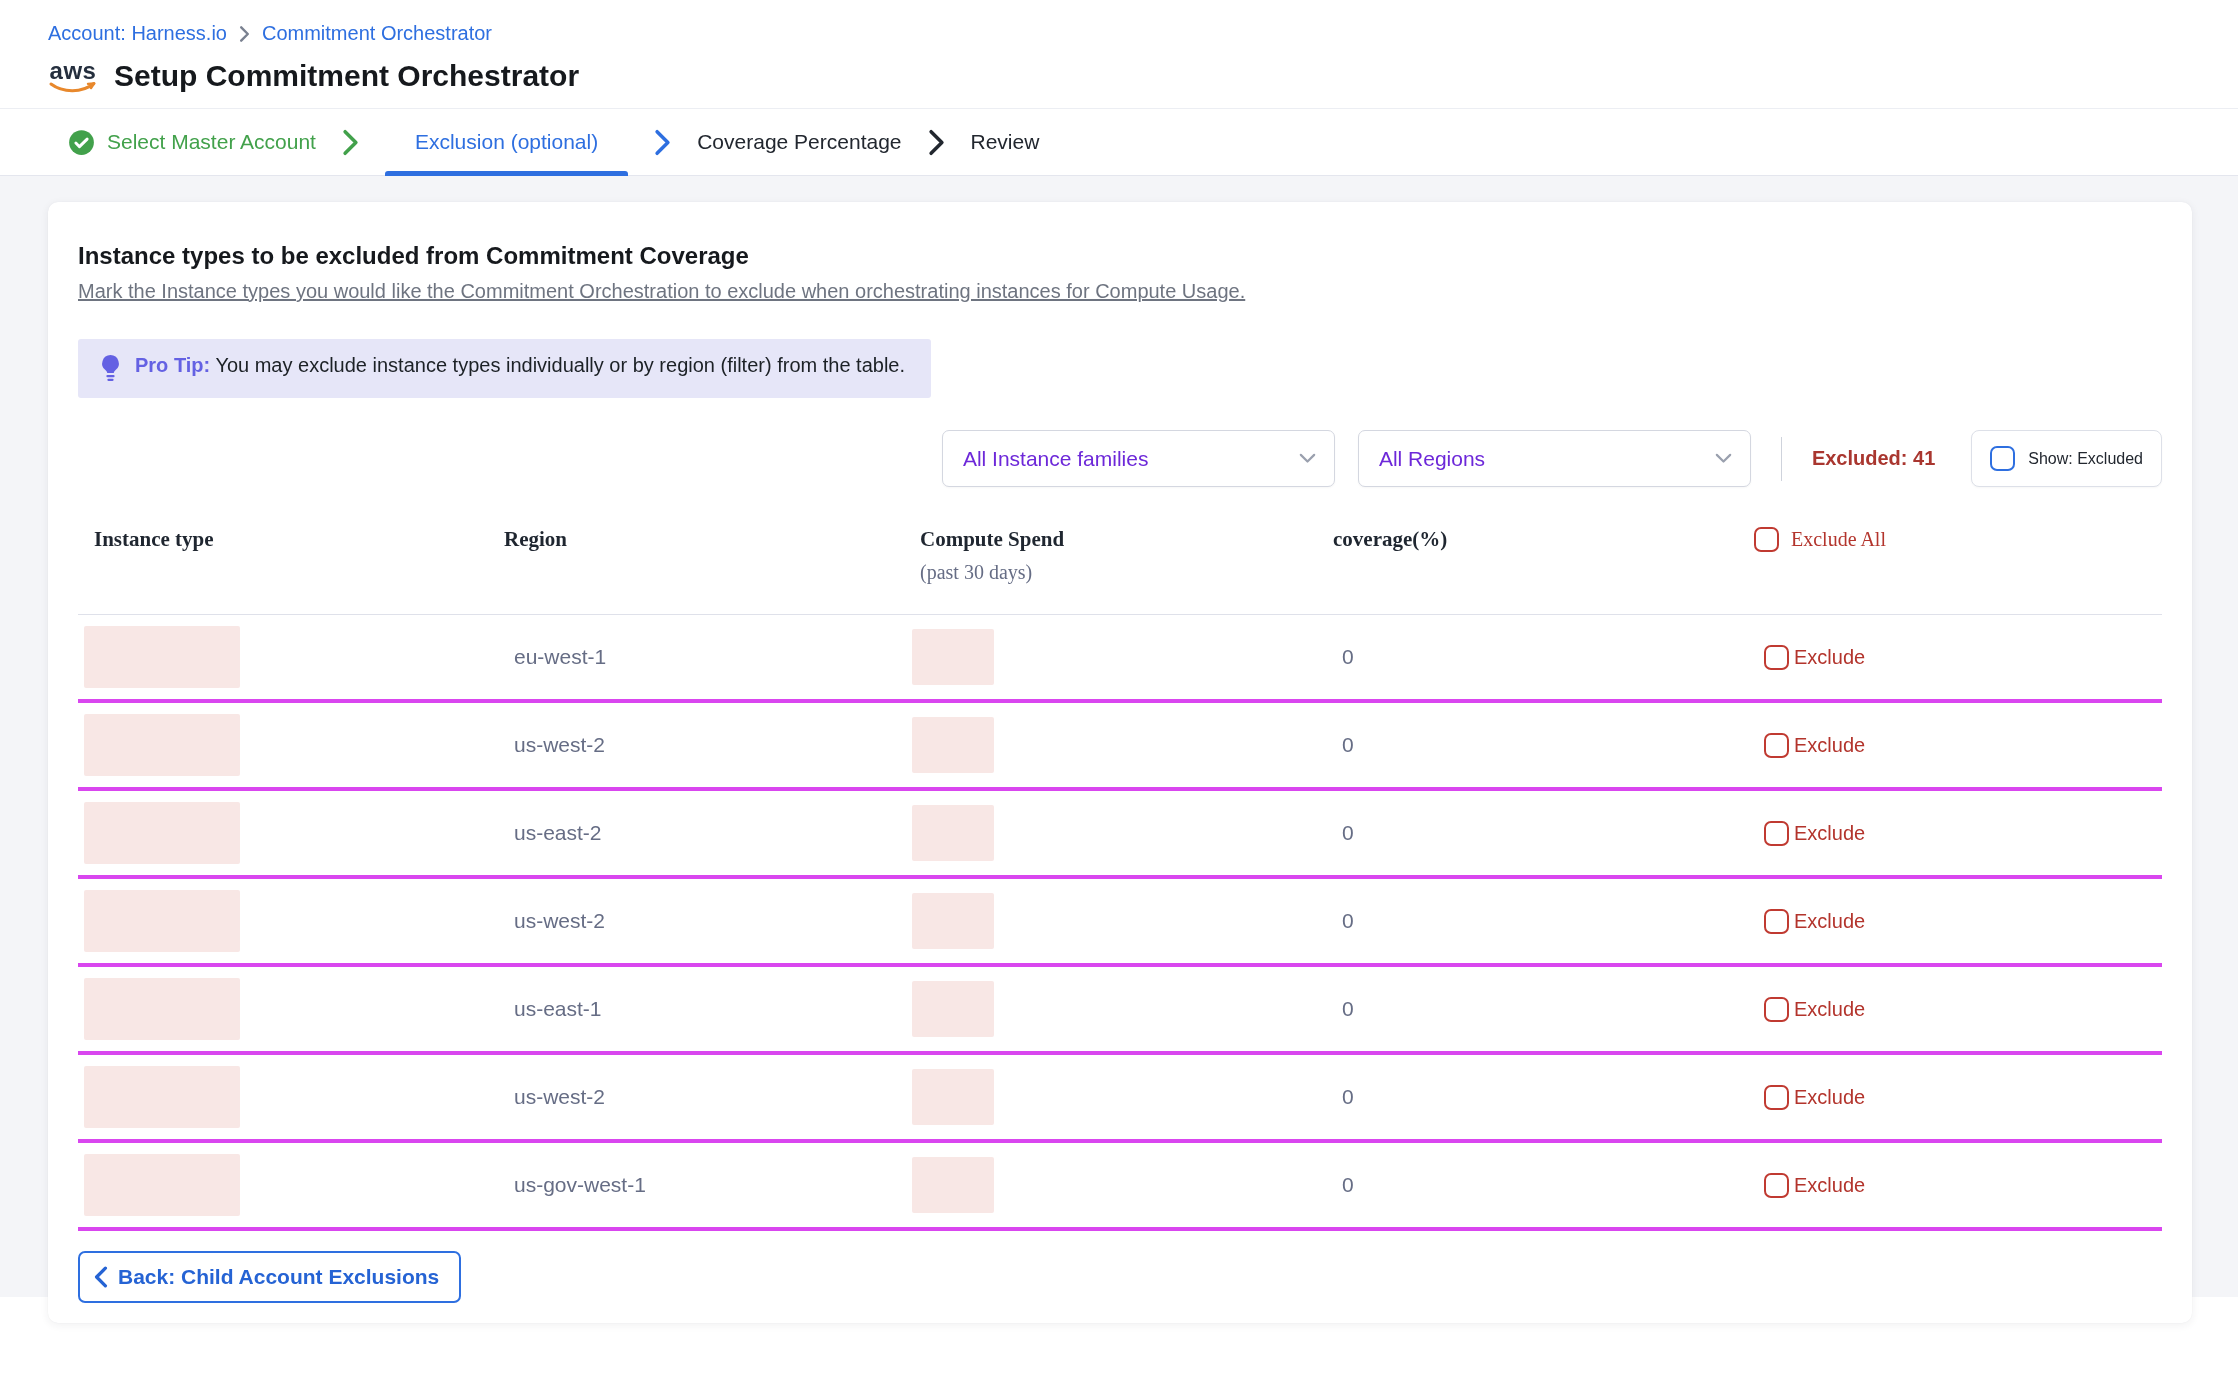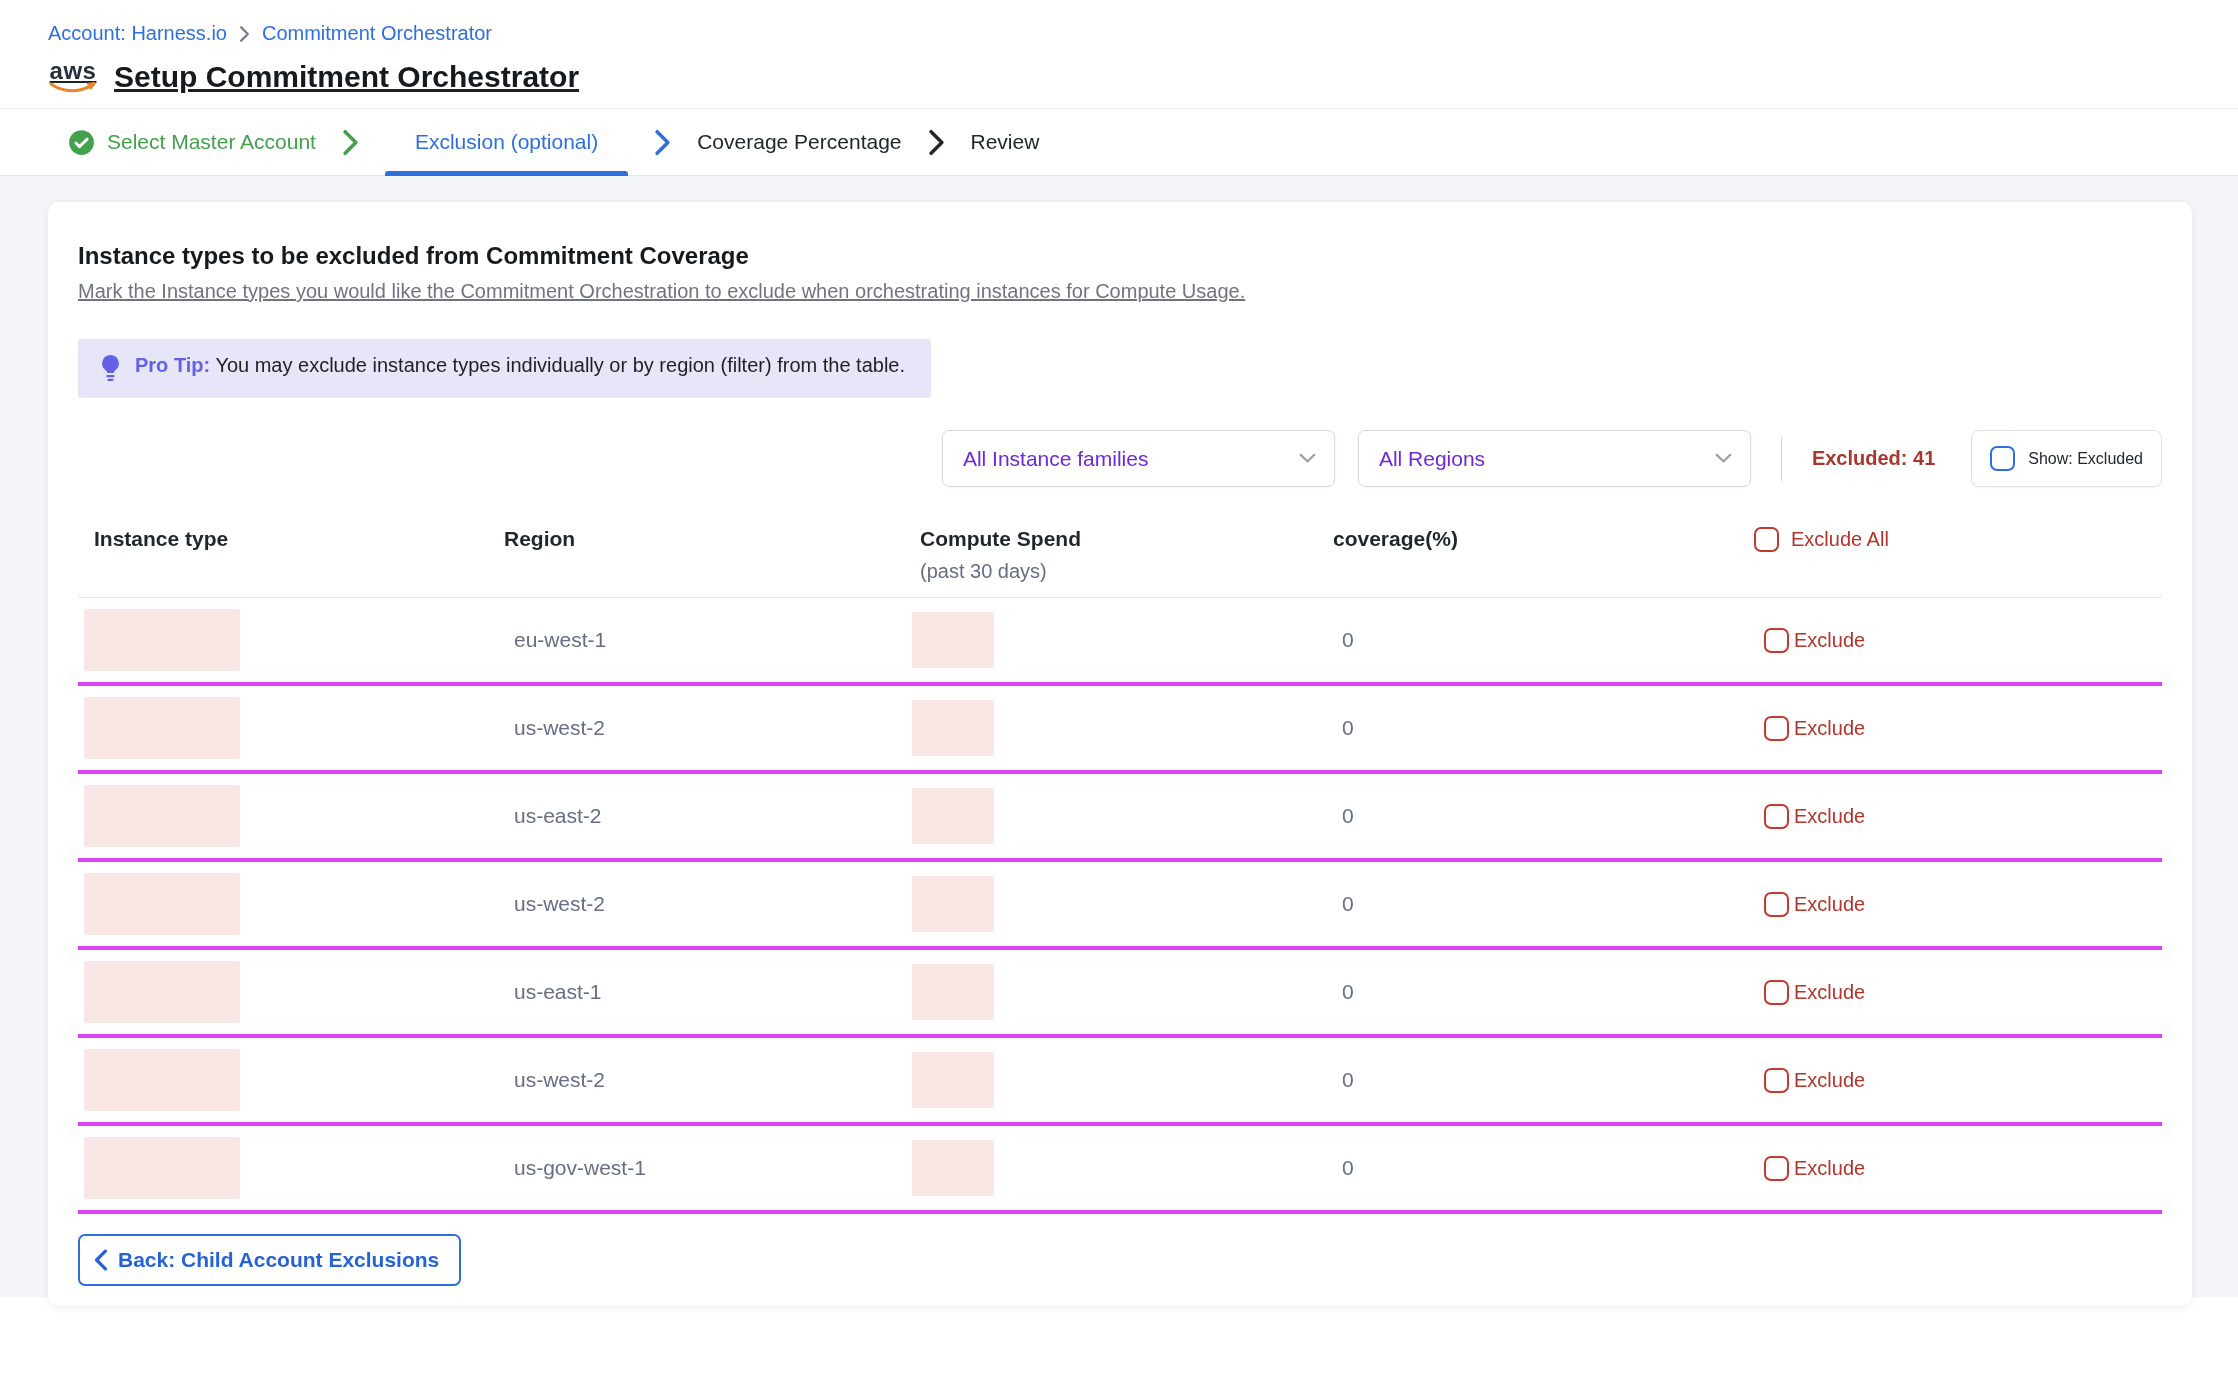--- a/index.html
+++ b/index.html
@@ -12,21 +12,21 @@
   html,body{margin:0;padding:0;}
   body{
     width:2238px;height:1374px;overflow:hidden;background:#fff;
     font-family:"Liberation Sans","DejaVu Sans",sans-serif;color:var(--text-dark);
   }
   
   .top-header{background:#fff;padding:22px 48px 14px 48px;}
   .breadcrumb{display:flex;align-items:center;gap:12px;font-size:20px;}
   .breadcrumb a{color:var(--link-blue);text-decoration:none;cursor:pointer;}
   .bc-sep{display:flex;align-items:center;color:#7a8190;}
-  .title-row{display:flex;align-items:flex-end;gap:16px;margin-top:14px;text-decoration:underline;}
+  .title-row{display:flex;align-items:flex-start;gap:16px;margin-top:14px;}
   .aws-logo{display:inline-flex;flex-direction:column;align-items:center;line-height:1;}
   .aws-word{font-size:24px;font-weight:700;color:#252f3e;letter-spacing:.5px;}
   .aws-smile{margin-top:-2px;}
   .page-title{font-size:30px;font-weight:700;margin:0;color:#16191d;}
   
   .stepper{
     display:flex;align-items:stretch;height:68px;padding:0 1px 0 68px;background:#fff;
     border-top:1px solid #eceef3;border-bottom:1px solid #e4e6ee;text-align:right;
   }
   .step{display:flex;align-items:center;gap:12px;font-size:21px;font-weight:500;cursor:pointer;position:relative;}
@@ -70,21 +70,21 @@
     margin-left:36px;height:57px;border:1px solid #dde0e8;border-radius:8px;background:#fff;
     display:flex;align-items:center;gap:13px;padding:0 18px;cursor:pointer;
     box-shadow:0 1px 2px rgba(40,41,61,.04);font-size:16px;color:#22272f;
   }
   .cb{display:inline-block;width:25px;height:25px;border-radius:7px;background:#fff;flex:none;cursor:pointer;}
   .cb-blue{border:2px solid var(--link-blue);}
   .cb-red{border:2px solid #c03a31;}
   
   .table{margin-top:40px;}
   .tgrid{display:grid;grid-template-columns:426px 416px 413px 421px 1fr;align-items:center;}
-  .thead{border-bottom:1px solid #dfe1ea;padding-bottom:14px;align-items:start;}
+  .thead{border-bottom:1px solid #dfe1ea;padding-bottom:30px;align-items:start;font-family:Liberation Serif, serif;}
   .th{font-size:21px;font-weight:700;color:#1f2630;}
   .th-instance{padding-left:16px;}
   .th-sub{font-size:20px;font-weight:400;color:var(--text-slate);margin-top:9px;}
   .th-excl{display:flex;align-items:center;gap:12px;padding-left:0;}
   .th-excl-label{font-size:20px;font-weight:500;color:var(--red);}
   .trow{height:88px;border-bottom:4px solid #d946ef;}
   .redacted{background:var(--redacted-pink);border-radius:2px;}
   .redacted-lg{width:156px;height:62px;margin-left:6px;}
   .redacted-sm{width:82px;height:56px;margin-left:-8px;}
   .td-region{font-size:21px;color:var(--text-slate);padding-left:10px;}

